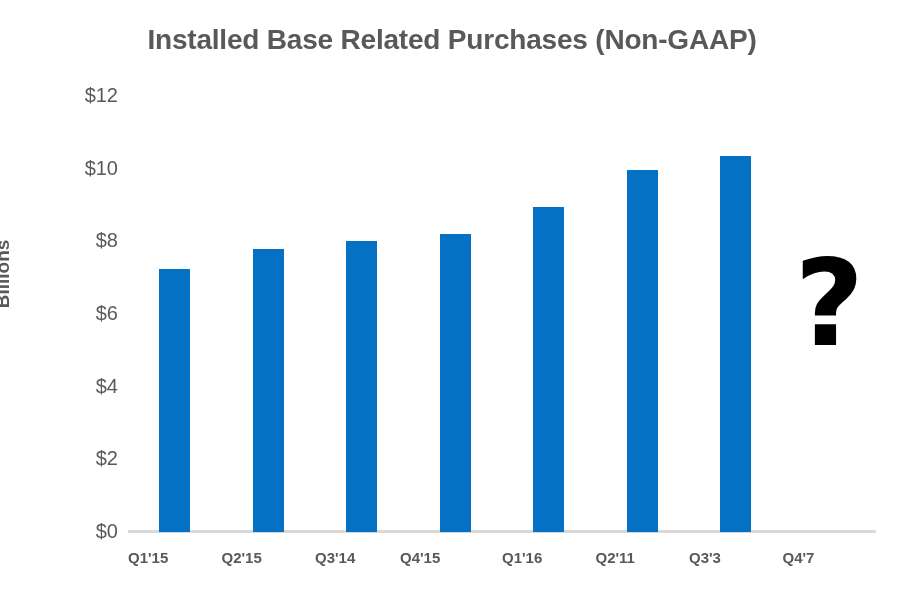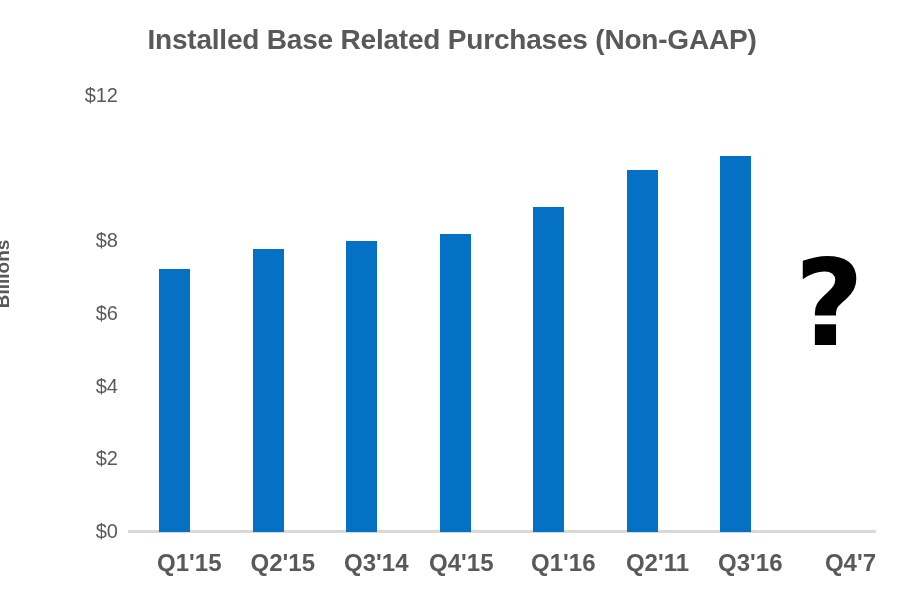--- a/index.html
+++ b/index.html
@@ -107,22 +107,22 @@
     position: absolute;
     left: 128px;
     top: 549px;
     width: 748px;
     height: 40px;
   }
   .x-tick {
     position: absolute;
     top: 0;
     width: 93.5px;
-    text-align: right;
-    font-size: 24px;
+    text-align: left;
+    font-size: 15px;
     font-weight: bold;
     color: #595959;
     white-space: nowrap;
   }
 
   
   #question-mark {
     position: absolute;
     left: 783px;
     top: 249px;
@@ -143,20 +143,21 @@
   <div id="chart-title">Installed Base Related Purchases (Non-GAAP)</div>
 
   <div id="y-axis-title">Billions</div>
 
   <div id="y-ticks">
       <div class="y-tick" style="top: 531px;">$0</div>
       <div class="y-tick" style="top: 458.333px;">$2</div>
       <div class="y-tick" style="top: 385.667px;">$4</div>
       <div class="y-tick" style="top: 313px;">$6</div>
       <div class="y-tick" style="top: 240.333px;">$8</div>
+      <div class="y-tick" style="top: 167.667px;">$10</div>
       <div class="y-tick" style="top: 95px;">$12</div>
     </div>
 
   <div id="axis-line"></div>
 
   <div id="plot-area">
       <div class="bar-slot" style="left: 0px; width: 93.5px;">
         <div class="bar" style="height: 263.417px; left: 31.25px; background: rgb(5, 113, 197);"></div>
       </div>
       <div class="bar-slot" style="left: 93.5px; width: 93.5px;">
@@ -180,19 +181,19 @@
       <div class="bar-slot" style="left: 654.5px; width: 93.5px;"></div>
     </div>
 
   <div id="x-ticks">
       <div class="x-tick" style="left: 0px; width: 93.5px;">Q1'15</div>
       <div class="x-tick" style="left: 93.5px; width: 93.5px;">Q2'15</div>
       <div class="x-tick" style="left: 187px; width: 93.5px;">Q3'14</div>
       <div class="x-tick" style="left: 272px; width: 93.5px;">Q4'15</div>
       <div class="x-tick" style="left: 374px; width: 93.5px;">Q1'16</div>
       <div class="x-tick" style="left: 467.5px; width: 93.5px;">Q2'11</div>
-      <div class="x-tick" style="left: 561px; width: 93.5px;">Q3'16</div>
+      <div class="x-tick" style="left: 561px; width: 93.5px;">Q3'3</div>
       <div class="x-tick" style="left: 654.5px; width: 93.5px;">Q4'7</div>
     </div>
 
   <div id="question-mark" style="left: 774.25px;">?</div>
 
 </div>
 
 </body></html>

